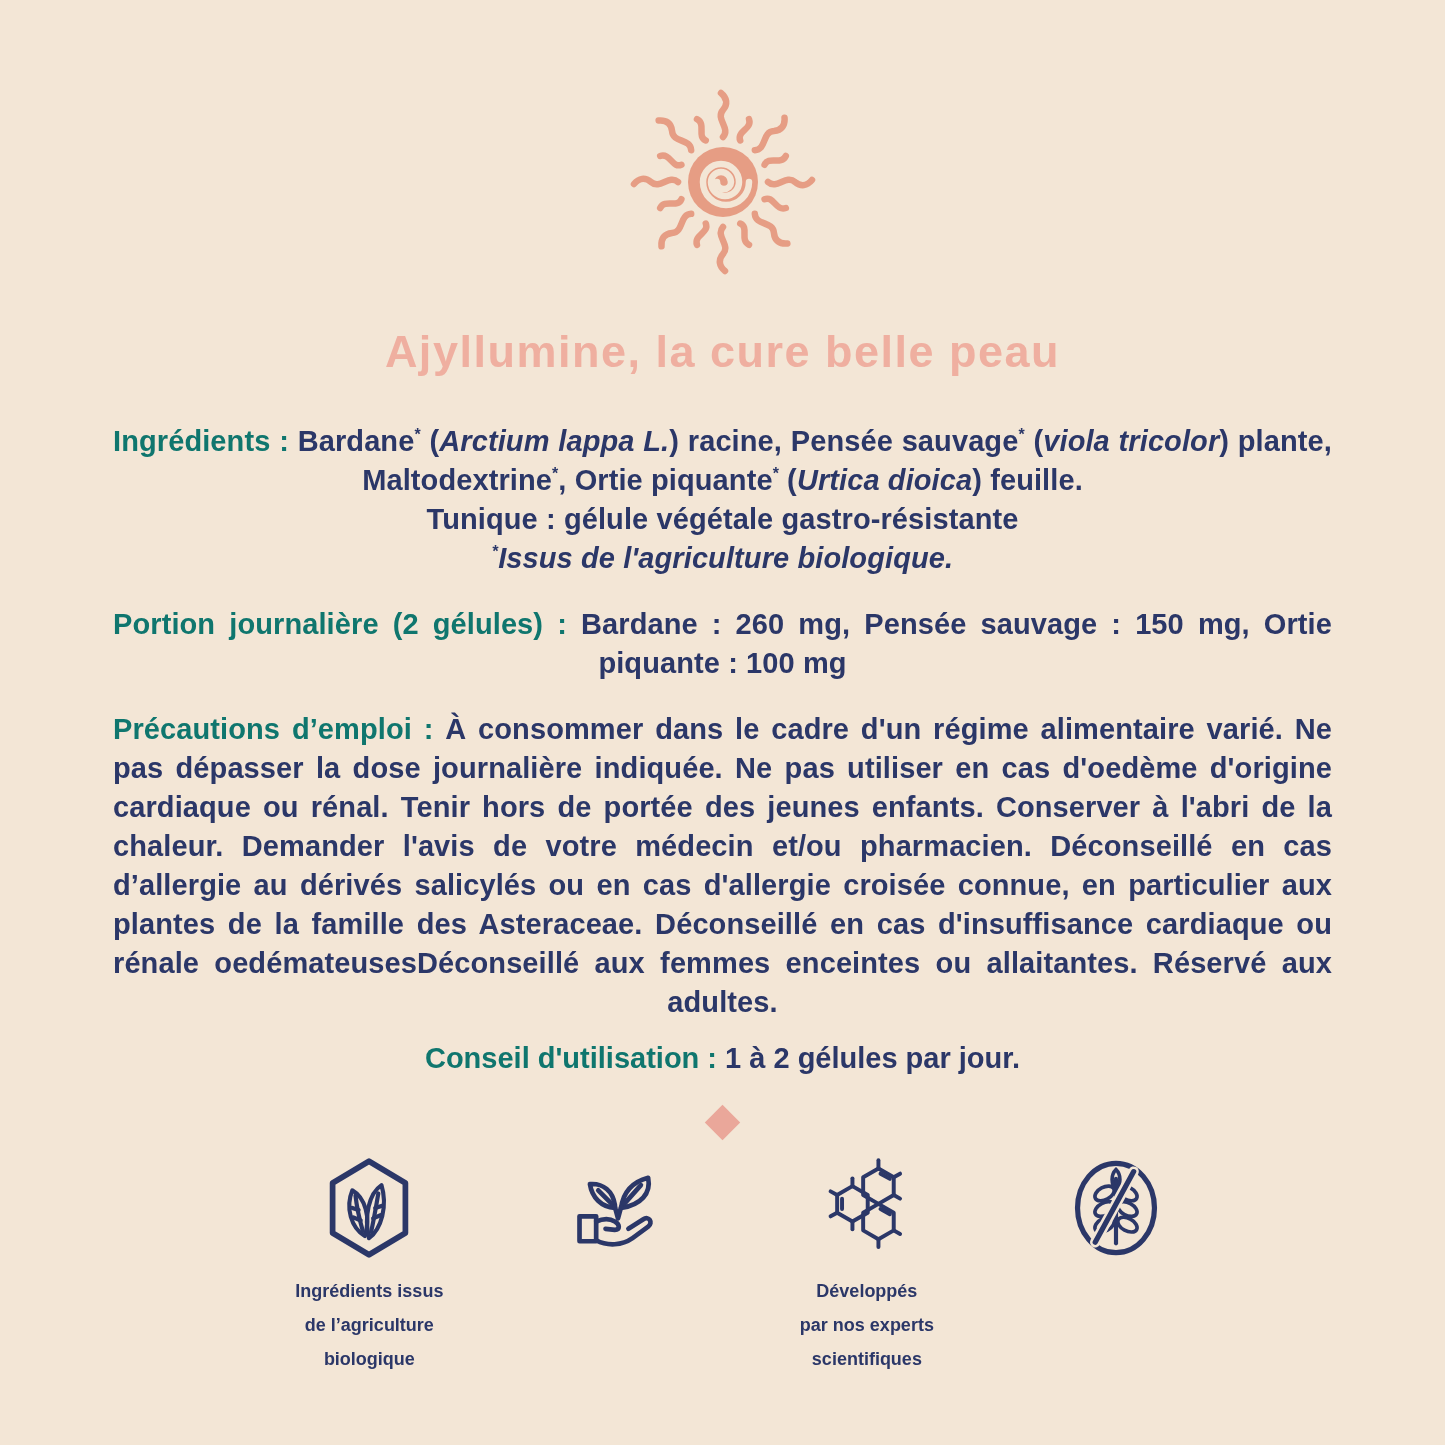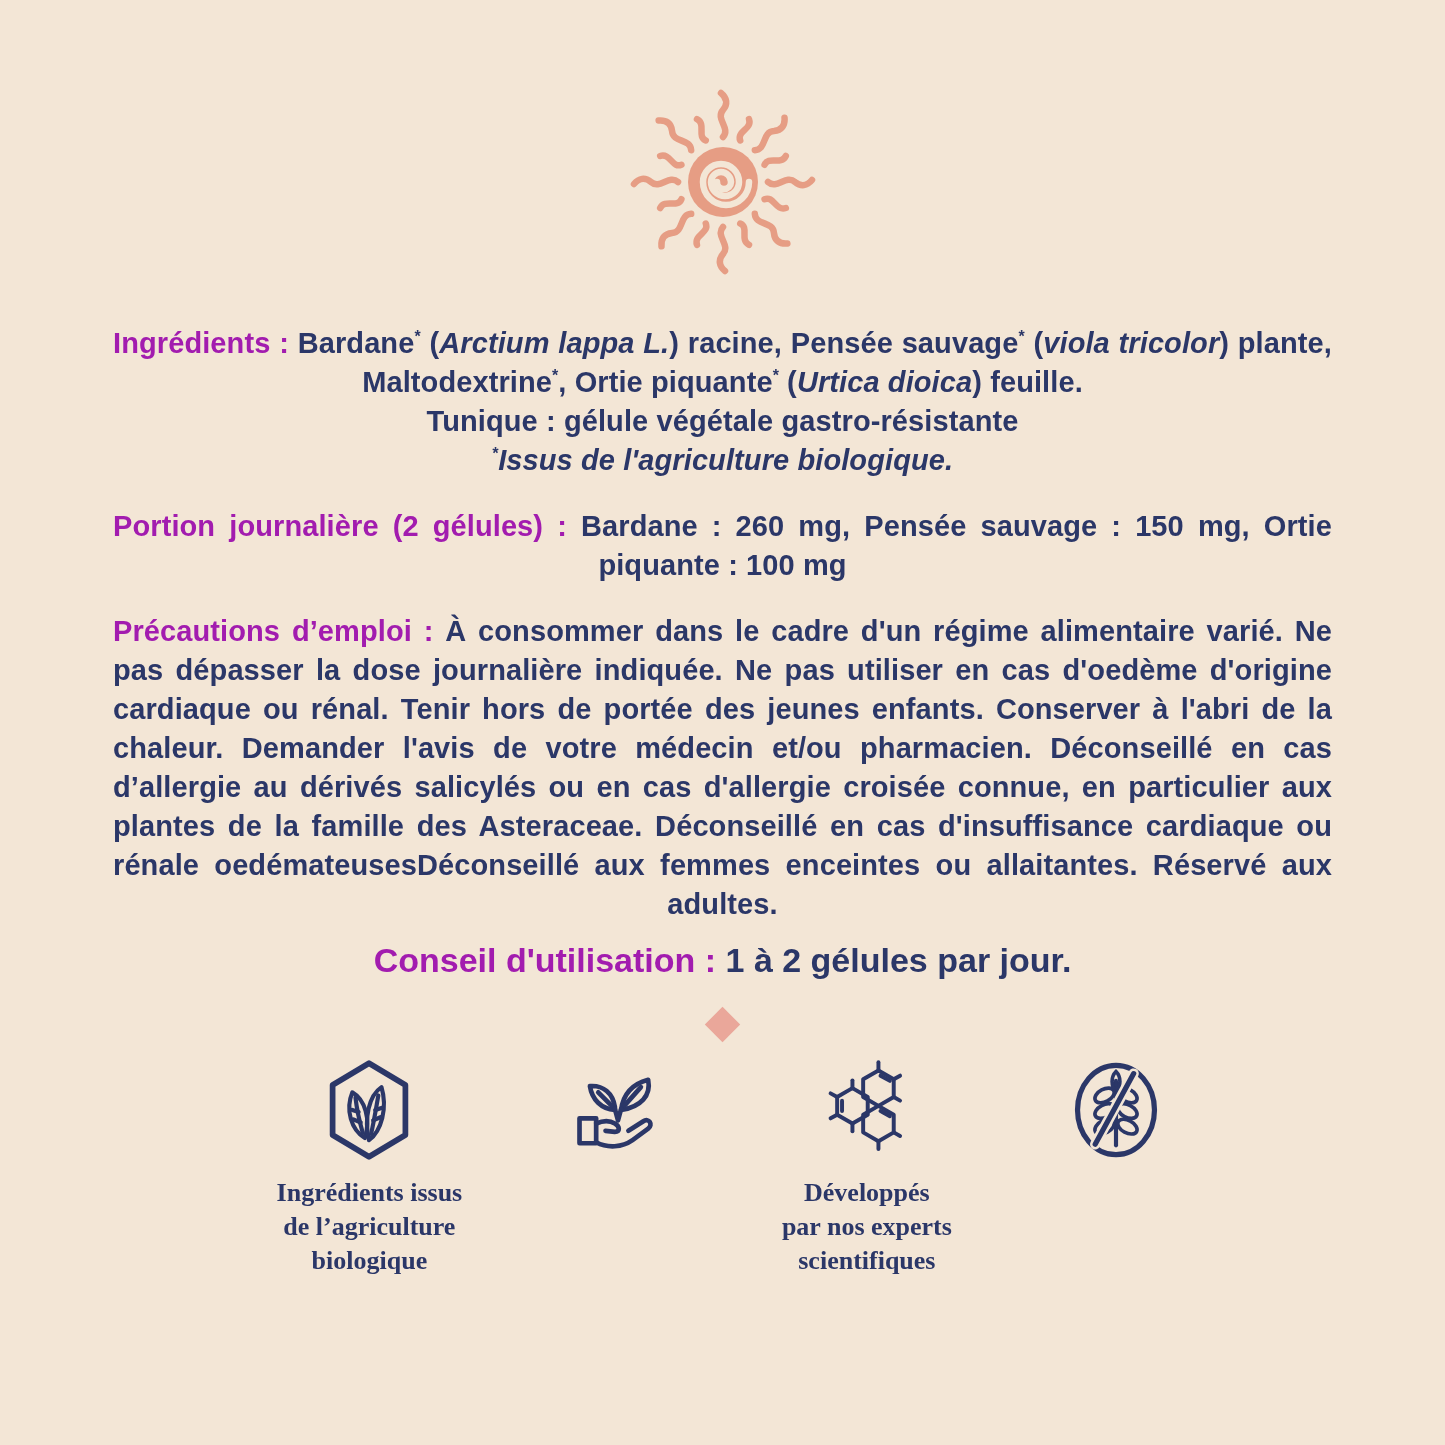--- a/index.html
+++ b/index.html
@@ -28,26 +28,26 @@
   .para {
     margin:27px 0 0;
     font-size:29px;
     font-weight:700;
     line-height:39px;
     text-align:justify;
     text-align-last:center;
     letter-spacing:0.1px;
   }
   .para.first { margin-top:44px; }
-  .plabel { color:#a21caf; }
+  .plabel { color:#0f766e; }
   sup { font-size:55%; line-height:0; }
 
   .conseil {
     margin:17px 0 0;
-    font-size:34px;
+    font-size:29px;
     font-weight:700;
     line-height:39px;
     text-align:center;
   }
 
   .diamond {
     width:25px; height:25px;
     background:#eaa79a;
     transform:rotate(45deg);
     margin:32px auto 0;
@@ -55,25 +55,24 @@
 
   .badges {
     display:flex;
     margin-top:20px;
     padding:0 205px 0 245px;
   }
   .badge { flex:1; text-align:center; }
   .badge-icon { display:inline-flex; height:106px; align-items:center; justify-content:center; }
   .badge-label {
     margin-top:10px;
-    font-size:26px;
+    font-size:18px;
     font-weight:700;
     line-height:34px;
     white-space:pre-line;
-    font-family:Liberation Serif, serif;
   }
   svg { display:block; }
 </style>
 </head>
 <body>
 
 <div class="page">
 
   <span class="sun-wrap">
     <svg width="200" height="196" viewBox="-100 -98 200 196" aria-hidden="true">
@@ -93,20 +92,21 @@
         <path transform="rotate(270)" d="M0 -45 C 8 -54 -8 -63 0 -72 C 5 -78 4 -84 -2 -89"></path>
         <path transform="rotate(292.5)" d="M0 -45 C -7 -52 7 -60 0 -68"></path>
         <path transform="rotate(315)" d="M0 -45 C 8 -54 -8 -63 0 -72 C 5 -78 4 -84 -2 -89"></path>
         <path transform="rotate(337.5)" d="M0 -45 C -7 -52 7 -60 0 -68"></path>
       </g>
       <circle r="35" fill="#e69d84"></circle>
       <path d="M26 0 A23 23 0 1 1 -20 0 A18 18 0 1 1 16 0 A14 14 0 1 1 -12 0 A10 10 0 1 1 8 0 A7 7 0 1 1 -6 0" fill="none" stroke="#f3e6d6" stroke-width="6.5" stroke-linecap="round"></path>
     </svg>
   </span>
 
+  <h1 class="title">Ajyllumine, la cure belle peau</h1>
 
   <div class="content">
 
     <p class="para first">
       <span class="plabel">Ingrédients : </span><span><span>Bardane</span><sup>*</sup><span> (</span><span style="font-style: italic;">Arctium lappa L.</span><span>) racine, Pensée sauvage</span><sup>*</sup><span> (</span><span style="font-style: italic;">viola tricolor</span><span>) plante, Maltodextrine</span><sup>*</sup><span>, Ortie piquante</span><sup>*</sup><span> (</span><span style="font-style: italic;">Urtica dioica</span><span>) feuille.</span><br><span>Tunique : gélule végétale gastro-résistante</span><br><sup style="font-style: italic;">*</sup><span style="font-style: italic;">Issus de l'agriculture biologique.</span></span>
     </p>
 
     <p class="para">
       <span class="plabel">Portion journalière (2 gélules) : </span><span>Bardane : 260 mg, Pensée sauvage : 150 mg, Ortie piquante : 100 mg</span>
     </p>

